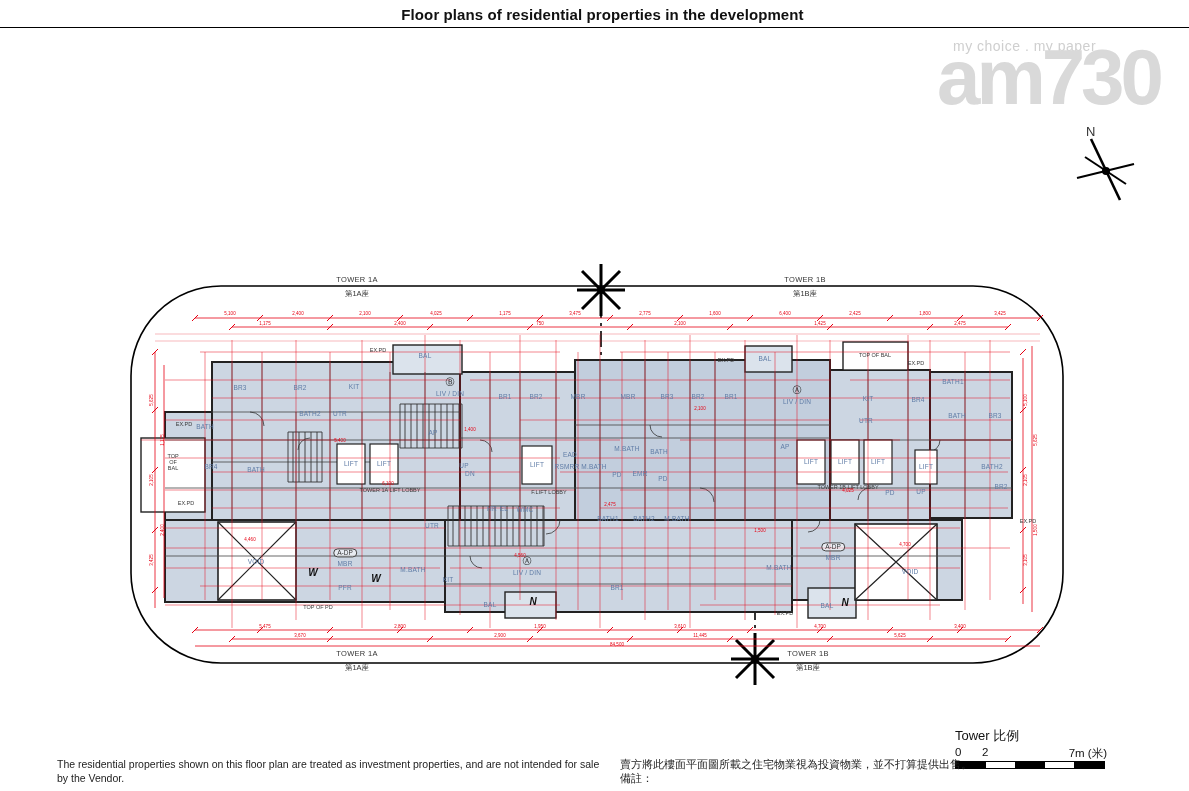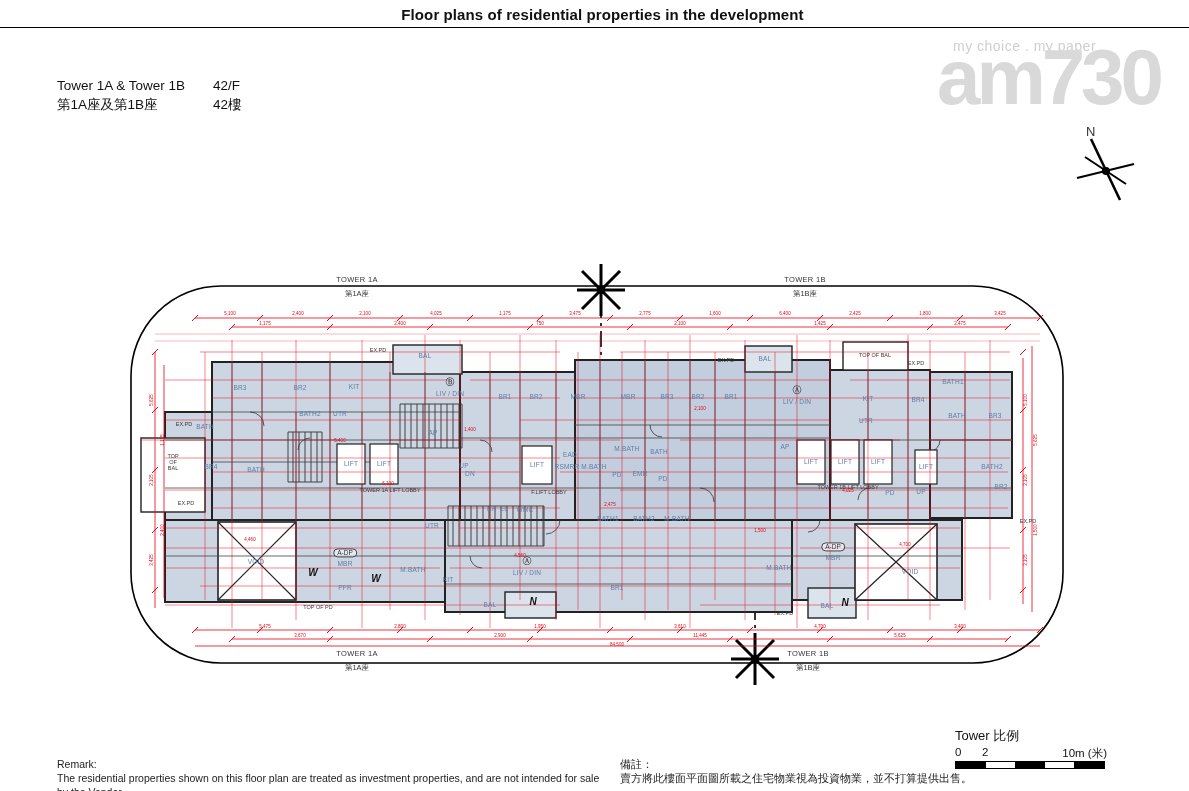--- a/index.html
+++ b/index.html
@@ -51,30 +51,20 @@
   .remark.right{left:620px;width:420px;font-size:11px;}
 </style>
 </head>
 <body>
 
 <div class="page">
 
   <div class="title-en">Floor plans of residential properties in the development</div>
   <div class="header-rule"></div>
 
-  <div class="info">
-    <div class="row">
-      <span class="c1">Tower 1A &amp; Tower 1B</span>
-      <span>42/F</span>
-    </div>
-    <div class="row">
-      <span class="c1">第1A座及第1B座</span>
-      <span>42樓</span>
-    </div>
-  </div>
 
   <div class="wm">
     <div class="tag">my choice . my paper</div>
     <div class="logo">am730</div>
   </div>
 
   <svg class="compass" width="84" height="84" viewBox="0 0 84 84">
     <text x="18" y="14" font-size="13" fill="#333" font-family="Liberation Sans, sans-serif">N</text>
     <line x1="52" y1="78" x2="23" y2="17" stroke="#000" stroke-width="2.6"></line>
     <line x1="9" y1="56" x2="66" y2="42" stroke="#000" stroke-width="2"></line>
@@ -332,33 +322,32 @@
         <div class="en">TOWER 1B</div>
         <div class="zh">第1B座</div>
       </div>
     </div>
 
   <div class="scale">
     <div class="cap">Tower 比例</div>
     <div class="ticks">
       <span class="t0">0</span>
       <span class="t2">2</span>
-      <span class="t10">10m (米)</span>
+      <span class="t10">7m (米)</span>
     </div>
     <div class="bar">
       <span></span>
         <span></span>
         <span></span>
         <span></span>
         <span></span>
     </div>
   </div>
 
   <div class="remark left">
-    <div>Remark:</div>
     <div>The residential properties shown on this floor plan are treated as investment properties, and are not intended for sale by the Vendor.</div>
   </div>
   <div class="remark right">
+    <div>賣方將此樓面平面圖所載之住宅物業視為投資物業，並不打算提供出售。</div>
     <div>備註：</div>
-    <div>賣方將此樓面平面圖所載之住宅物業視為投資物業，並不打算提供出售。</div>
   </div>
 
 </div>
 
 </body></html>

